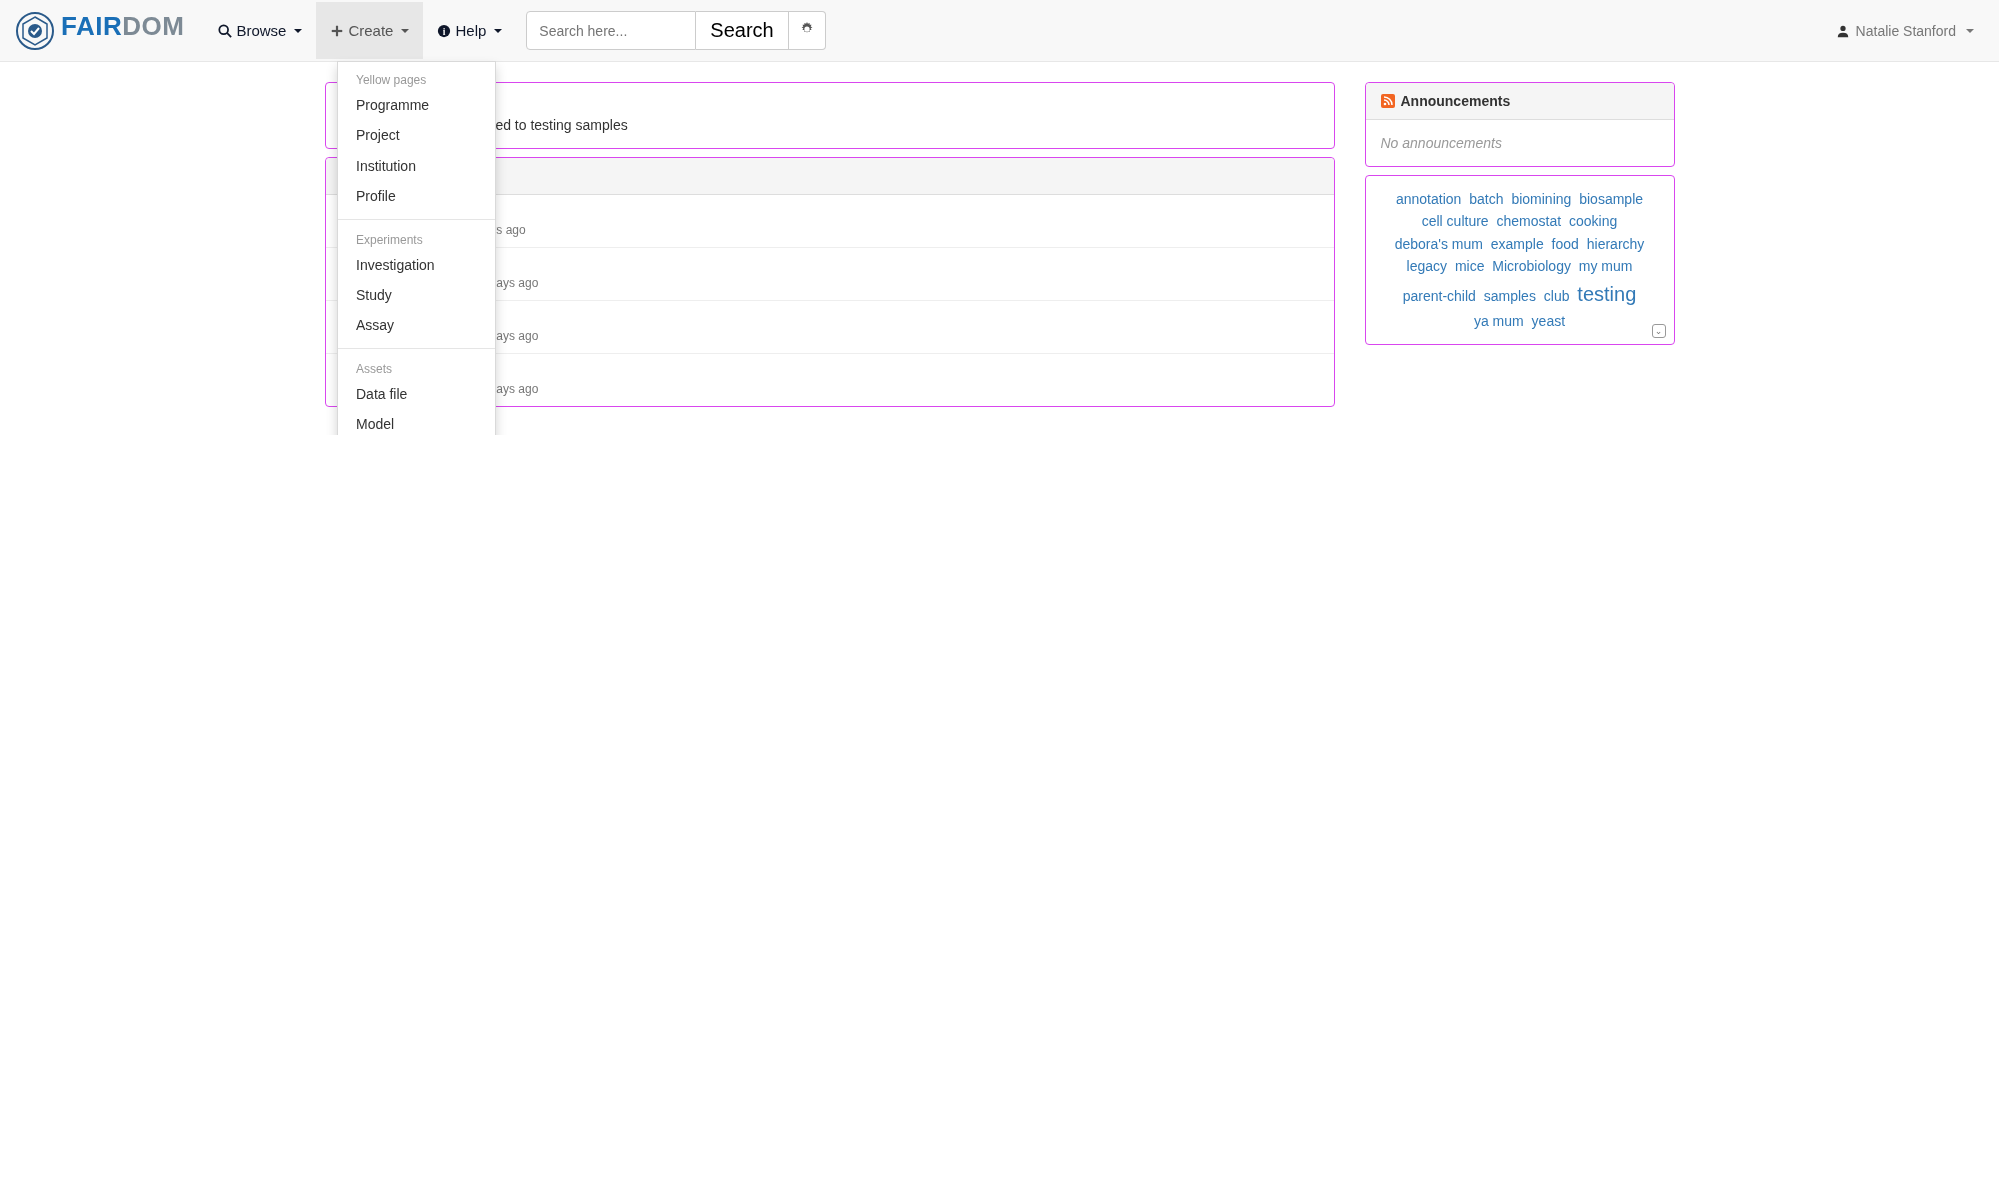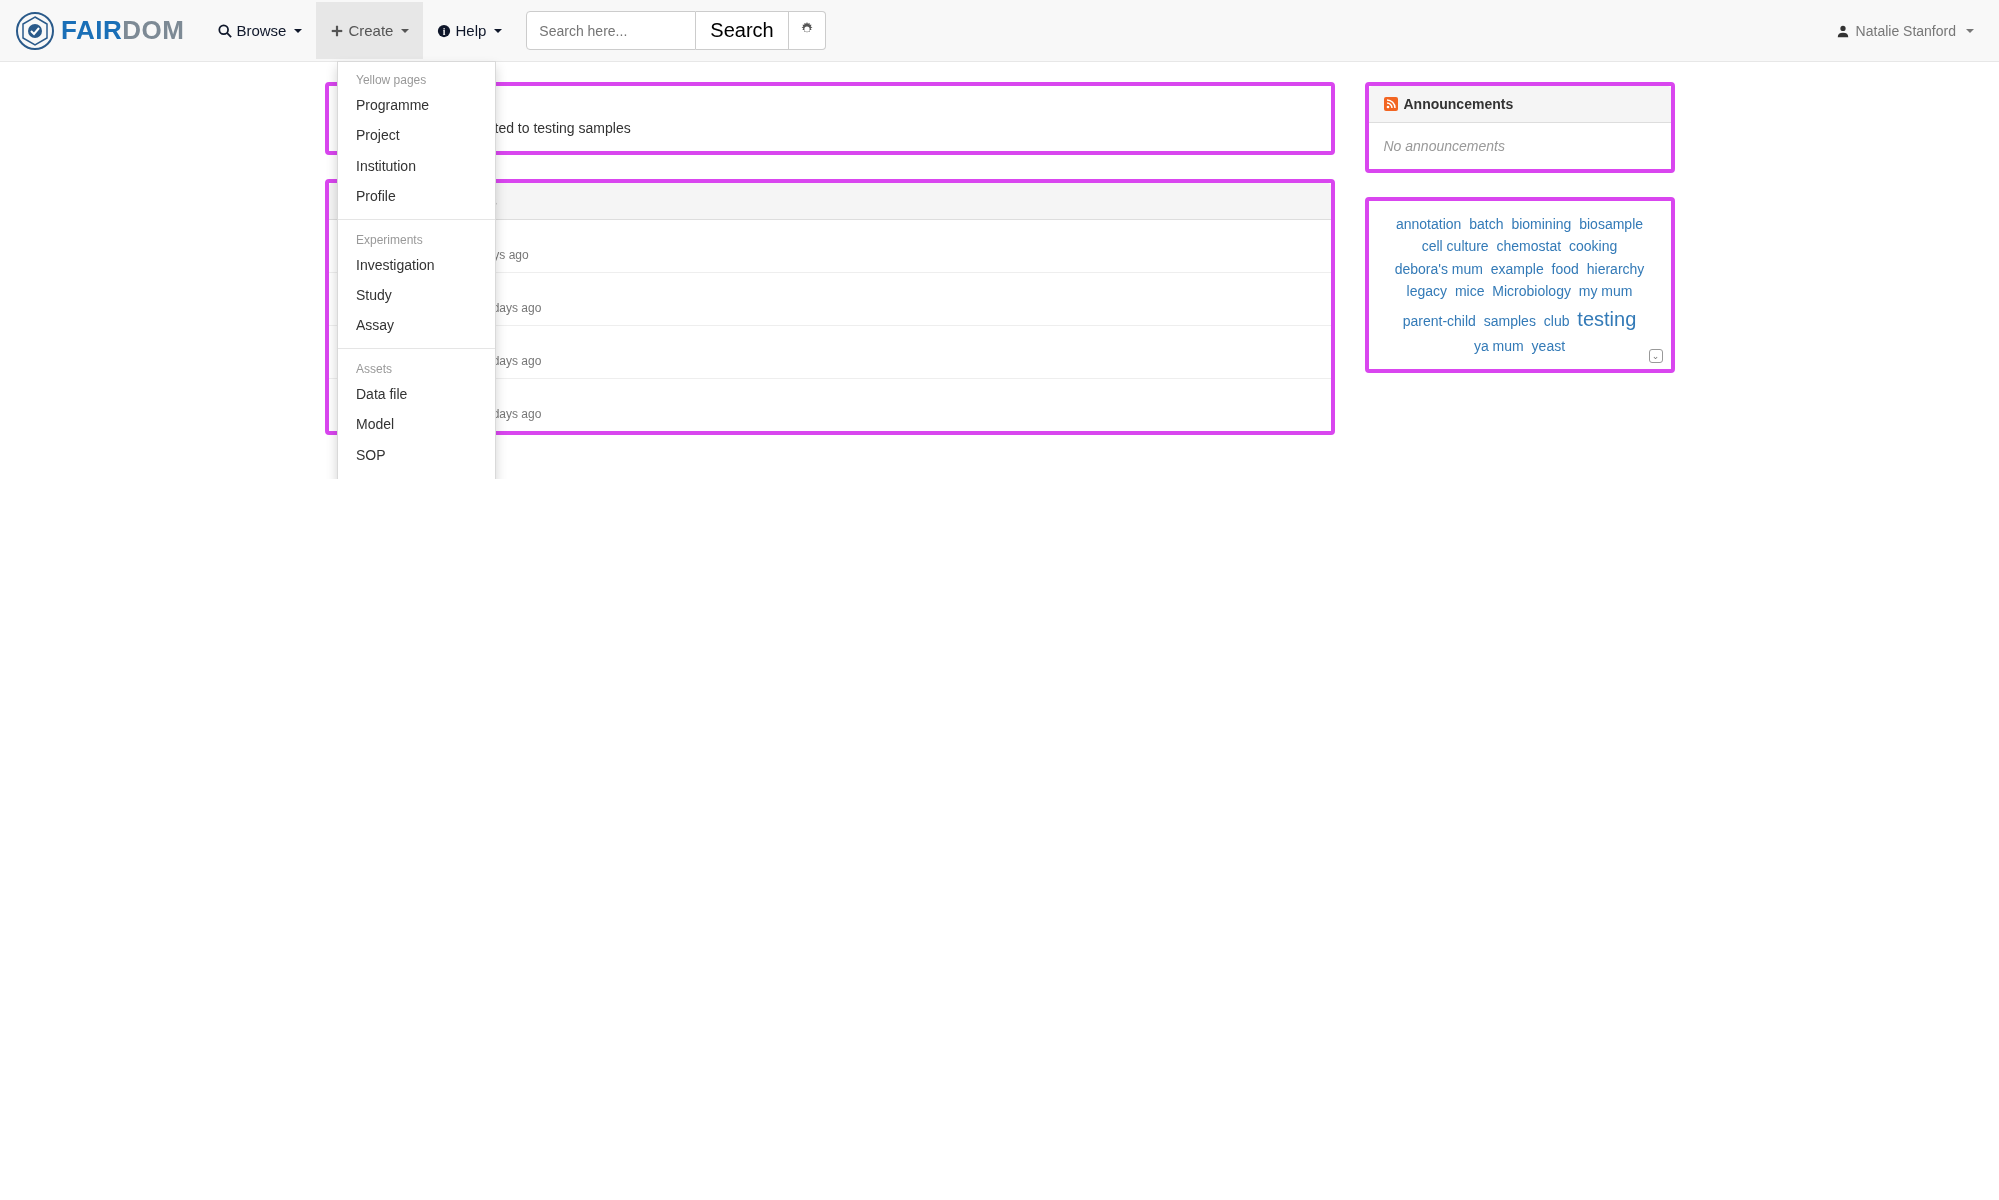--- a/index.html
+++ b/index.html
@@ -1,35 +1,35 @@
 <!DOCTYPE html>
 <html><head>
 <meta charset="utf-8">
 <style>
 * { margin: 0; padding: 0; box-sizing: border-box; }
 body { font-family: "Helvetica Neue", Helvetica, Arial, sans-serif; font-size: 14px; color: #333; background: #fff; }
 .navbar { background: #f8f8f8; border-bottom: 1px solid #e7e7e7; padding: 0 15px; display: flex; align-items: center; height: 62px; position: relative; }
-.logo { display: flex; align-items: center; margin-right: 20px; }
+.logo { display: flex; margin-right: 20px; }
 .logo-icon { width: 40px; height: 40px; margin-right: 6px; }
 .logo-text { font-size: 26px; font-weight: 700; letter-spacing: 0.5px; }
 .logo-text .fair { color: #1a6fb7; }
 .logo-text .dom { color: #7d8a95; }
 .nav-item { display: inline-flex; align-items: center; padding: 20px 14px; color: #0f172a; cursor: pointer; font-size: 15px; gap: 4px; }
 .nav-item.active { background: #e7e7e7; color: #555; }
 .caret { display: inline-block; width: 0; height: 0; margin-left: 4px; vertical-align: middle; border-top: 4px dashed; border-right: 4px solid transparent; border-left: 4px solid transparent; }
 .search-group { display: flex; margin-left: 10px; }
 .search-input { border: 1px solid #ccc; border-radius: 4px 0 0 4px; padding: 7px 12px; width: 170px; font-size: 14px; }
 .search-btn { border: 1px solid #ccc; border-left: none; background: #fff; padding: 7px 14px; font-size: 20px; cursor: pointer; }
 .gear-btn { border: 1px solid #ccc; border-left: none; border-radius: 0 4px 4px 0; background: #fff; padding: 7px 11px; cursor: pointer; color: #555; }
 .spacer { flex: 1; }
 .user-menu { display: flex; align-items: center; color: #777; cursor: pointer; gap: 6px; padding: 10px; }
 .container { max-width: 1380px; margin: 0 auto; padding: 20px 15px; display: flex; gap: 30px; }
 .main-col { flex: 1; }
 .side-col { width: 310px; }
-.panel { border: 4px solid #d946ef; border-radius: 4px; margin-bottom: 24px; background: #fff; }
+.panel { border: 1px solid #d946ef; border-radius: 4px; margin-bottom: 8px; background: #fff; }
 .panel-heading { background: #f5f5f5; border-bottom: 1px solid #ddd; padding: 10px 15px; border-radius: 4px 4px 0 0; }
 .panel-body { padding: 15px; }
 .intro-title { font-weight: 700; font-size: 15px; margin-bottom: 2px; }
 .intro-sub { color: #333; }
 .contrib-list { }
 .contrib-item { display: flex; align-items: flex-start; padding: 10px 15px; border-top: 1px solid #eee; gap: 12px; }
 .contrib-item:first-child { border-top: none; }
 .contrib-thumb { width: 30px; height: 30px; flex-shrink: 0; border: 1px solid #ccc; background: #fff; position: relative; overflow: hidden; }
 .contrib-thumb.strain { background: #2a2a2a; display: flex; align-items: center; justify-content: center; }
 .contrib-thumb.xls::before { content: ""; position: absolute; top: 0; right: 0; width: 10px; height: 10px; background: linear-gradient(135deg, transparent 50%, #5aa55a 50%); }

